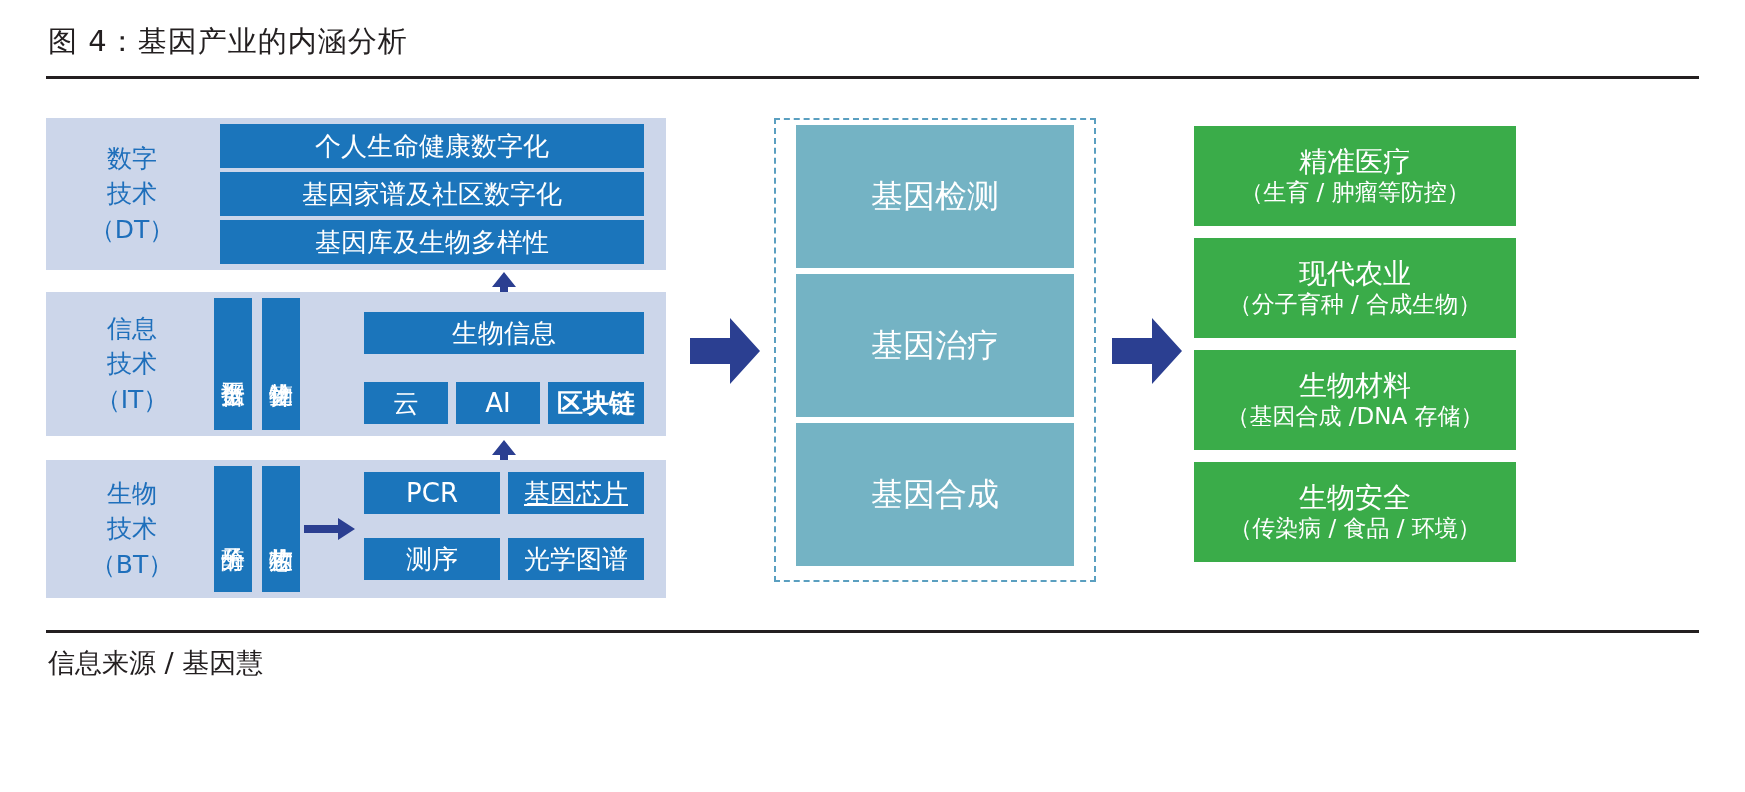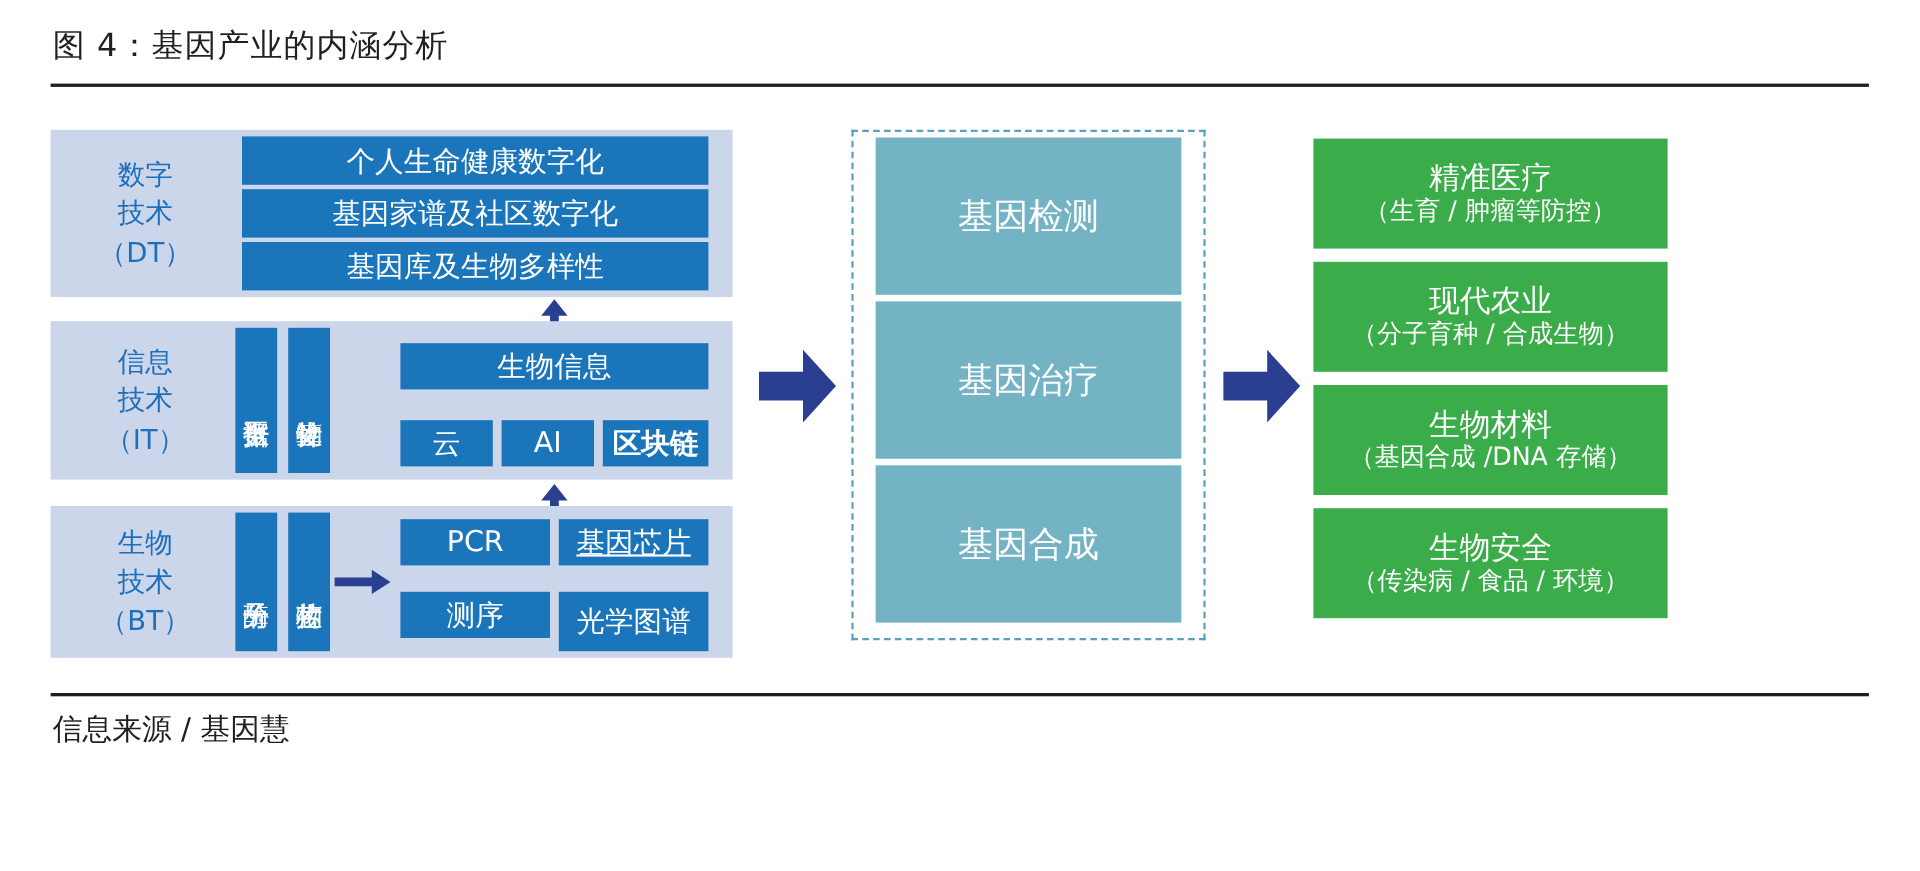--- a/index.html
+++ b/index.html
@@ -83,21 +83,21 @@
   .it-s1 { left: 318px; top: 90px; width: 84px; height: 42px; }
   .it-s2 { left: 410px; top: 90px; width: 84px; height: 42px; }
   .it-s3 { left: 502px; top: 90px; width: 96px; height: 42px; font-weight: bold; }
 
   
   .bt-v1 { left: 168px; top: 6px; width: 38px; height: 126px; }
   .bt-v2 { left: 216px; top: 6px; width: 38px; height: 126px; }
   .bt-b1 { left: 318px; top: 12px; width: 136px; height: 42px; }
   .bt-b2 { left: 462px; top: 12px; width: 136px; height: 42px; text-decoration: underline; }
   .bt-b3 { left: 318px; top: 78px; width: 136px; height: 42px; }
-  .bt-b4 { left: 462px; top: 78px; width: 136px; height: 54px; text-align: center; }
+  .bt-b4 { left: 462px; top: 78px; width: 136px; height: 42px; text-align: center; }
 
   
   .up-arrow { position: absolute; }
   .up-arrow svg { display: block; }
 
   
   .big-arrow { position: absolute; }
   .big-arrow svg { display: block; }
 
   

